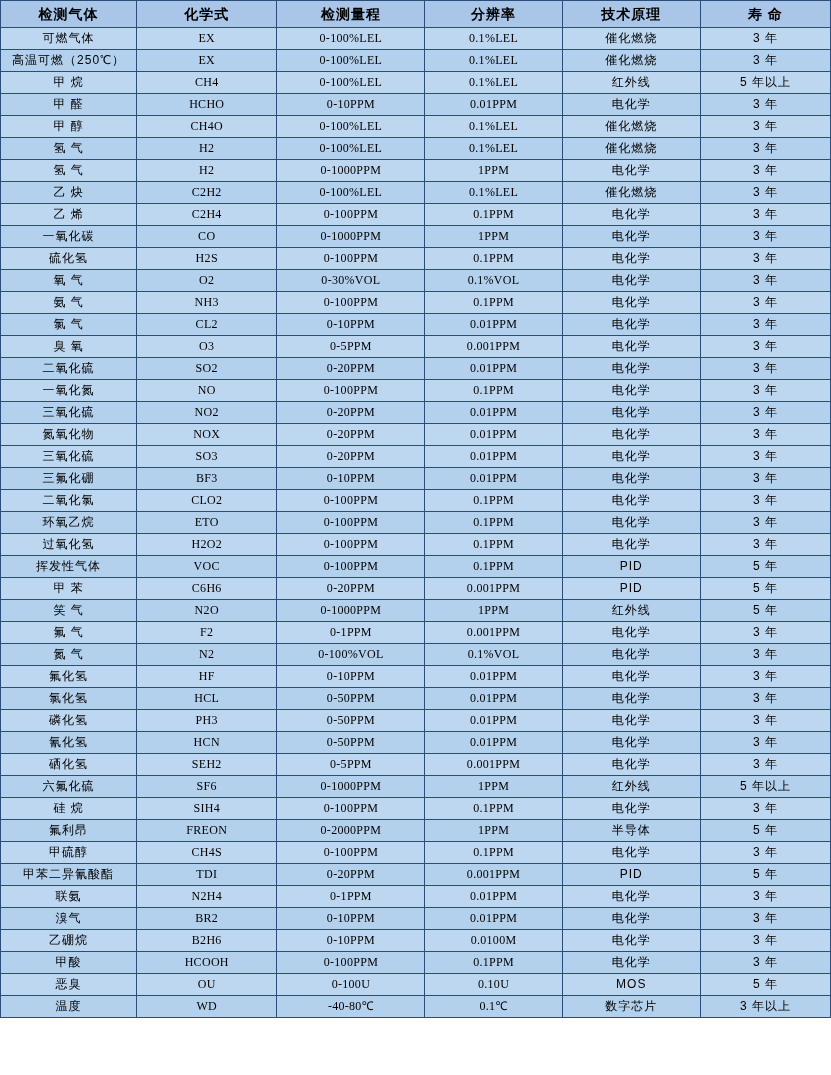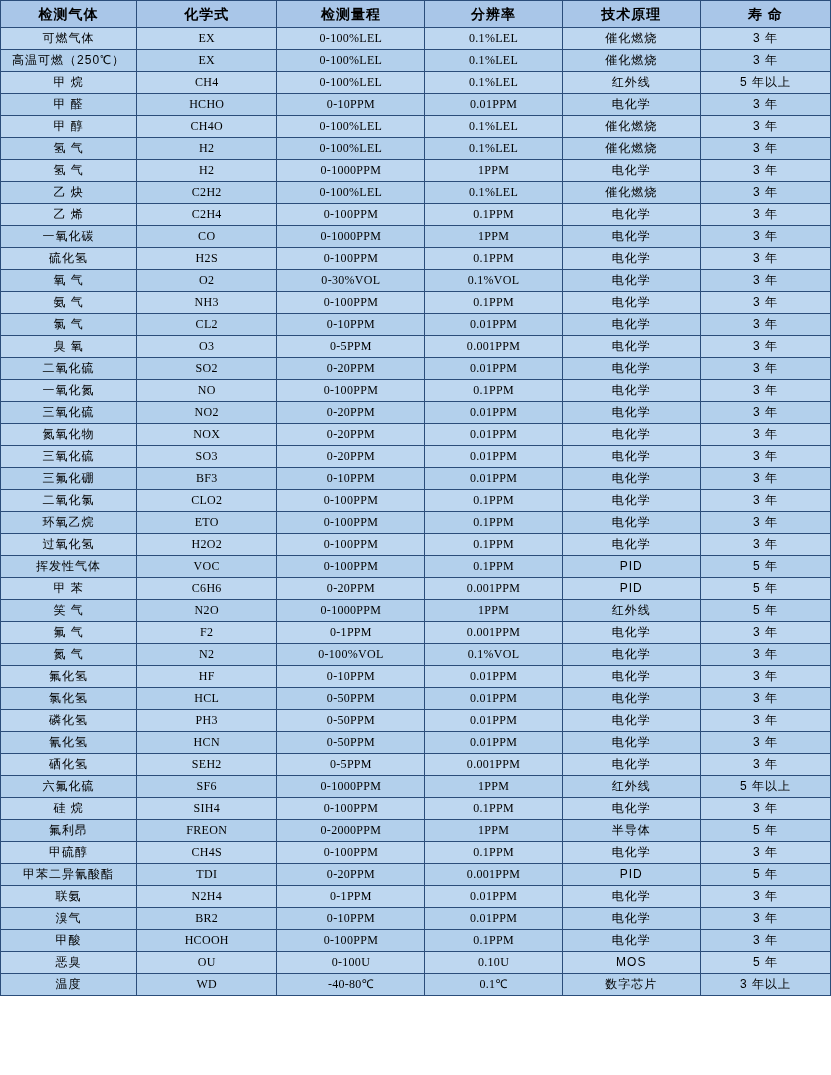--- a/index.html
+++ b/index.html
@@ -395,20 +395,28 @@
         <td class="cjk">3 年</td>
       </tr>
       <tr class="alt">
         <td class="cjk">溴气</td>
         <td class="mono">BR2</td>
         <td class="mono">0-10PPM</td>
         <td class="mono">0.01PPM</td>
         <td class="cjk">电化学</td>
         <td class="cjk">3 年</td>
       </tr>
+      <tr>
+        <td class="cjk">乙硼烷</td>
+        <td class="mono">B2H6</td>
+        <td class="mono">0-10PPM</td>
+        <td class="mono">0.0100M</td>
+        <td class="cjk">电化学</td>
+        <td class="cjk">3 年</td>
+      </tr>
       <tr class="alt">
         <td class="cjk">甲酸</td>
         <td class="mono">HCOOH</td>
         <td class="mono">0-100PPM</td>
         <td class="mono">0.1PPM</td>
         <td class="cjk">电化学</td>
         <td class="cjk">3 年</td>
       </tr>
       <tr>
         <td class="cjk">恶臭</td>

